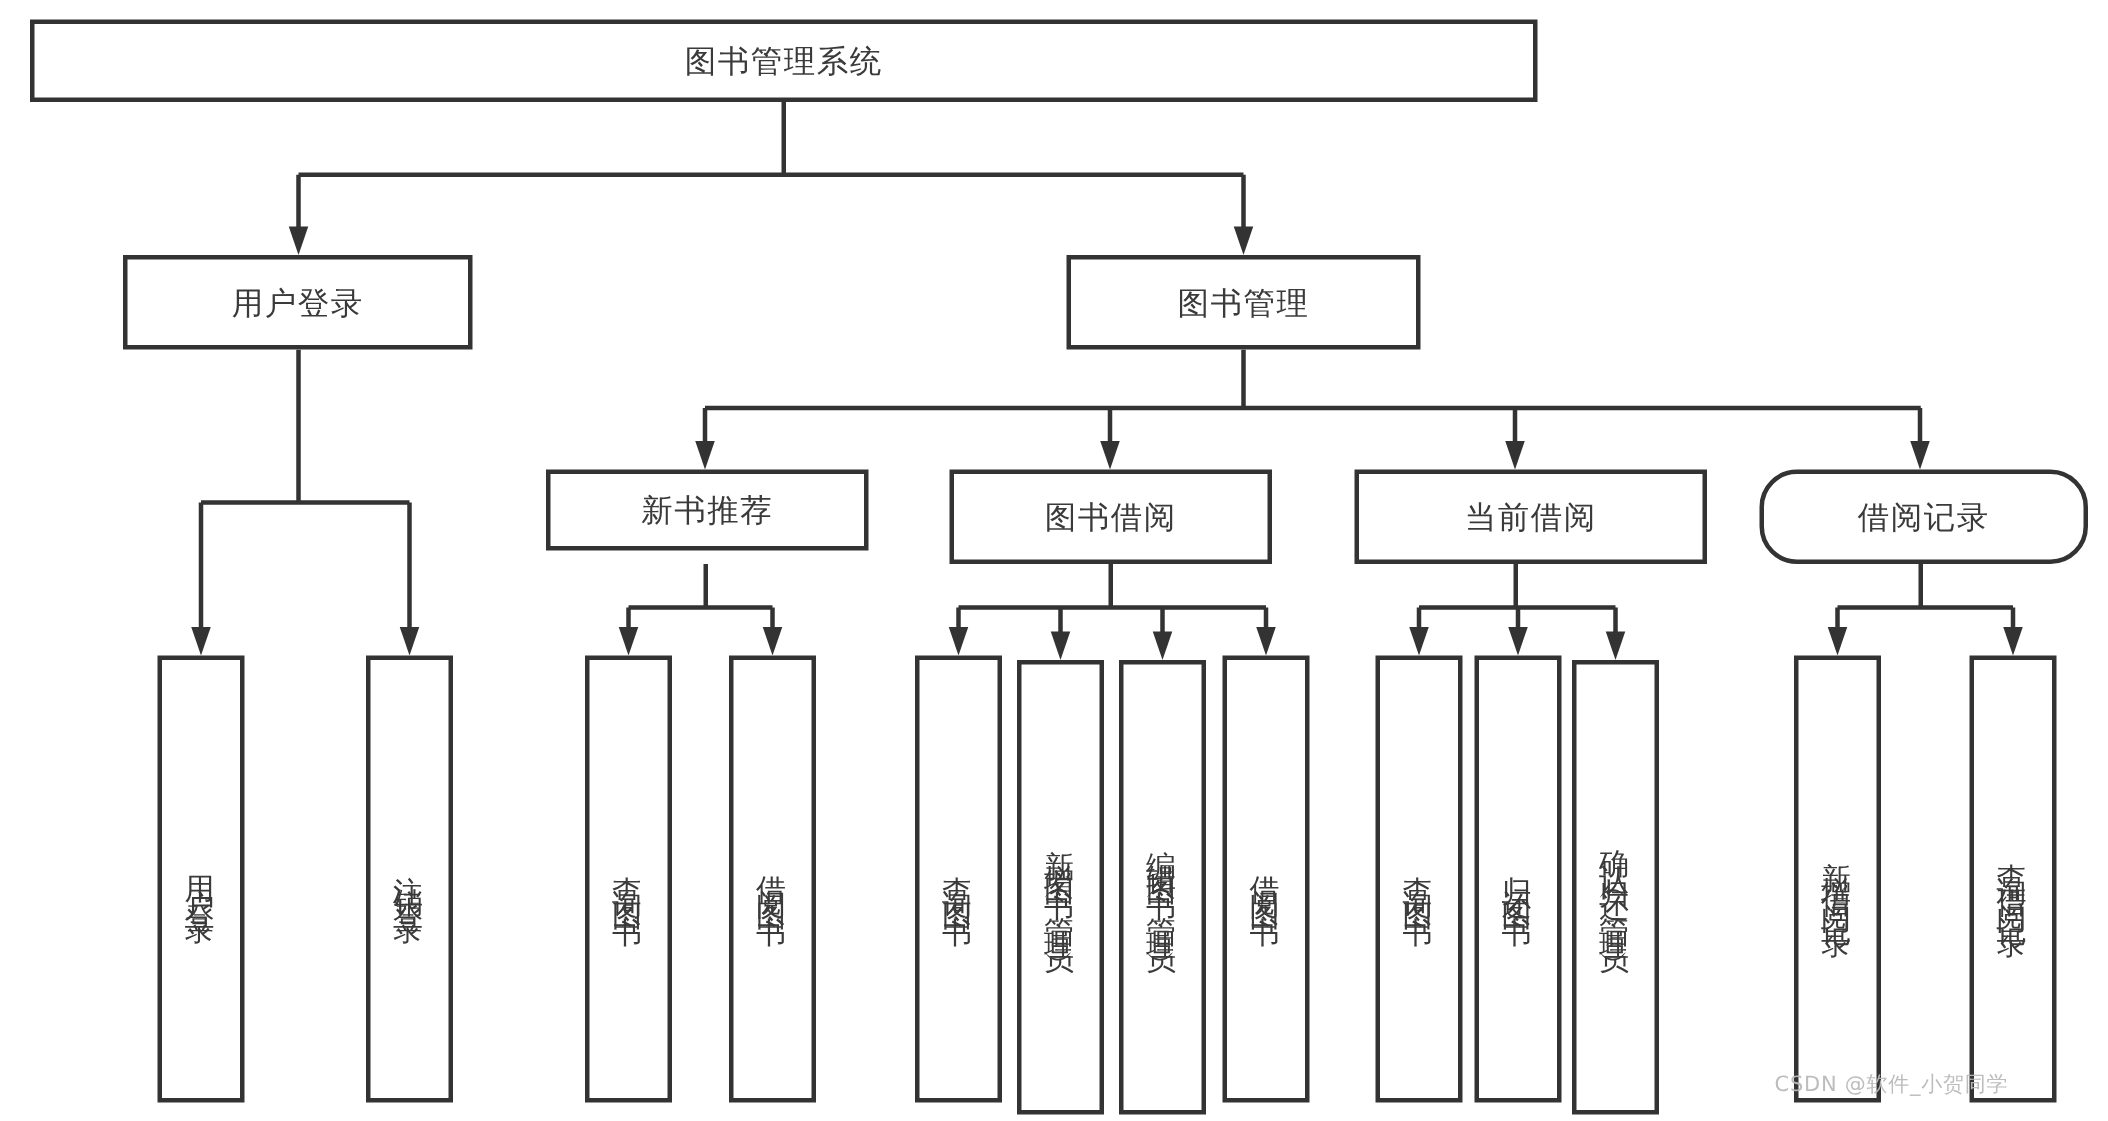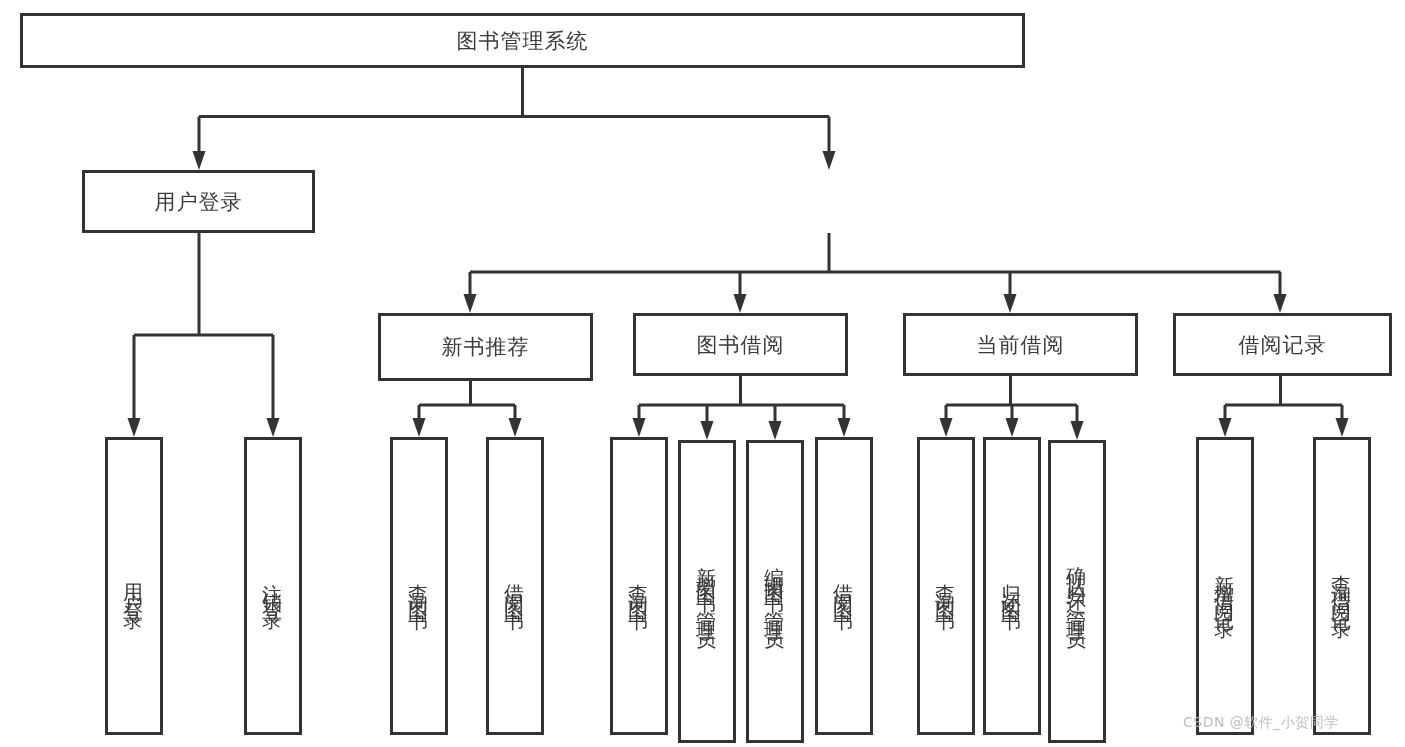--- a/index.html
+++ b/index.html
@@ -105,25 +105,26 @@
       <polygon points="1005.5,418 1018.5,418 1012,437"></polygon>
       <polygon points="1070.5,421 1083.5,421 1077,440"></polygon>
       <polygon points="1218.5,418 1231.5,418 1225,437"></polygon>
       <polygon points="1335.5,418 1348.5,418 1342,437"></polygon>
     </g>
   </svg>
 
   <div class="node" style="left:20px; top:13px; width:1005px; height:55px;">图书管理系统</div>
 
   <div class="node" style="left:82px; top:170px; width:233px; height:63px;">用户登录</div>
+  <div class="node" style="left:711px; top:170px; width:236px; height:63px;">图书管理</div>
 
-  <div class="node" style="left:378px; top:313px; width:215px; height:68px;">新书推荐</div>
+  <div class="node" style="left:364px; top:313px; width:215px; height:54px;">新书推荐</div>
   <div class="node" style="left:633px; top:313px; width:215px; height:63px;">图书借阅</div>
   <div class="node" style="left:903px; top:313px; width:235px; height:63px;">当前借阅</div>
-  <div class="node" style="left:1173px; top:313px; width:219px; height:63px;">借阅记录</div>
+  <div class="node" style="left:1173px; top:313px; width:219px; height:63px;border-radius:25px;">借阅记录</div>
 
   <div class="leaf" style="left:105px;">用户登录</div>
   <div class="leaf" style="left:244px;">注销登录</div>
 
   <div class="leaf" style="left:390px;">查询图书</div>
   <div class="leaf" style="left:486px;">借阅图书</div>
 
   <div class="leaf" style="left:610px;">查询图书</div>
   <div class="leaf tall" style="left:678px;">新增图书（管理员）</div>
   <div class="leaf tall" style="left:746px;">编辑图书（管理员）</div>

